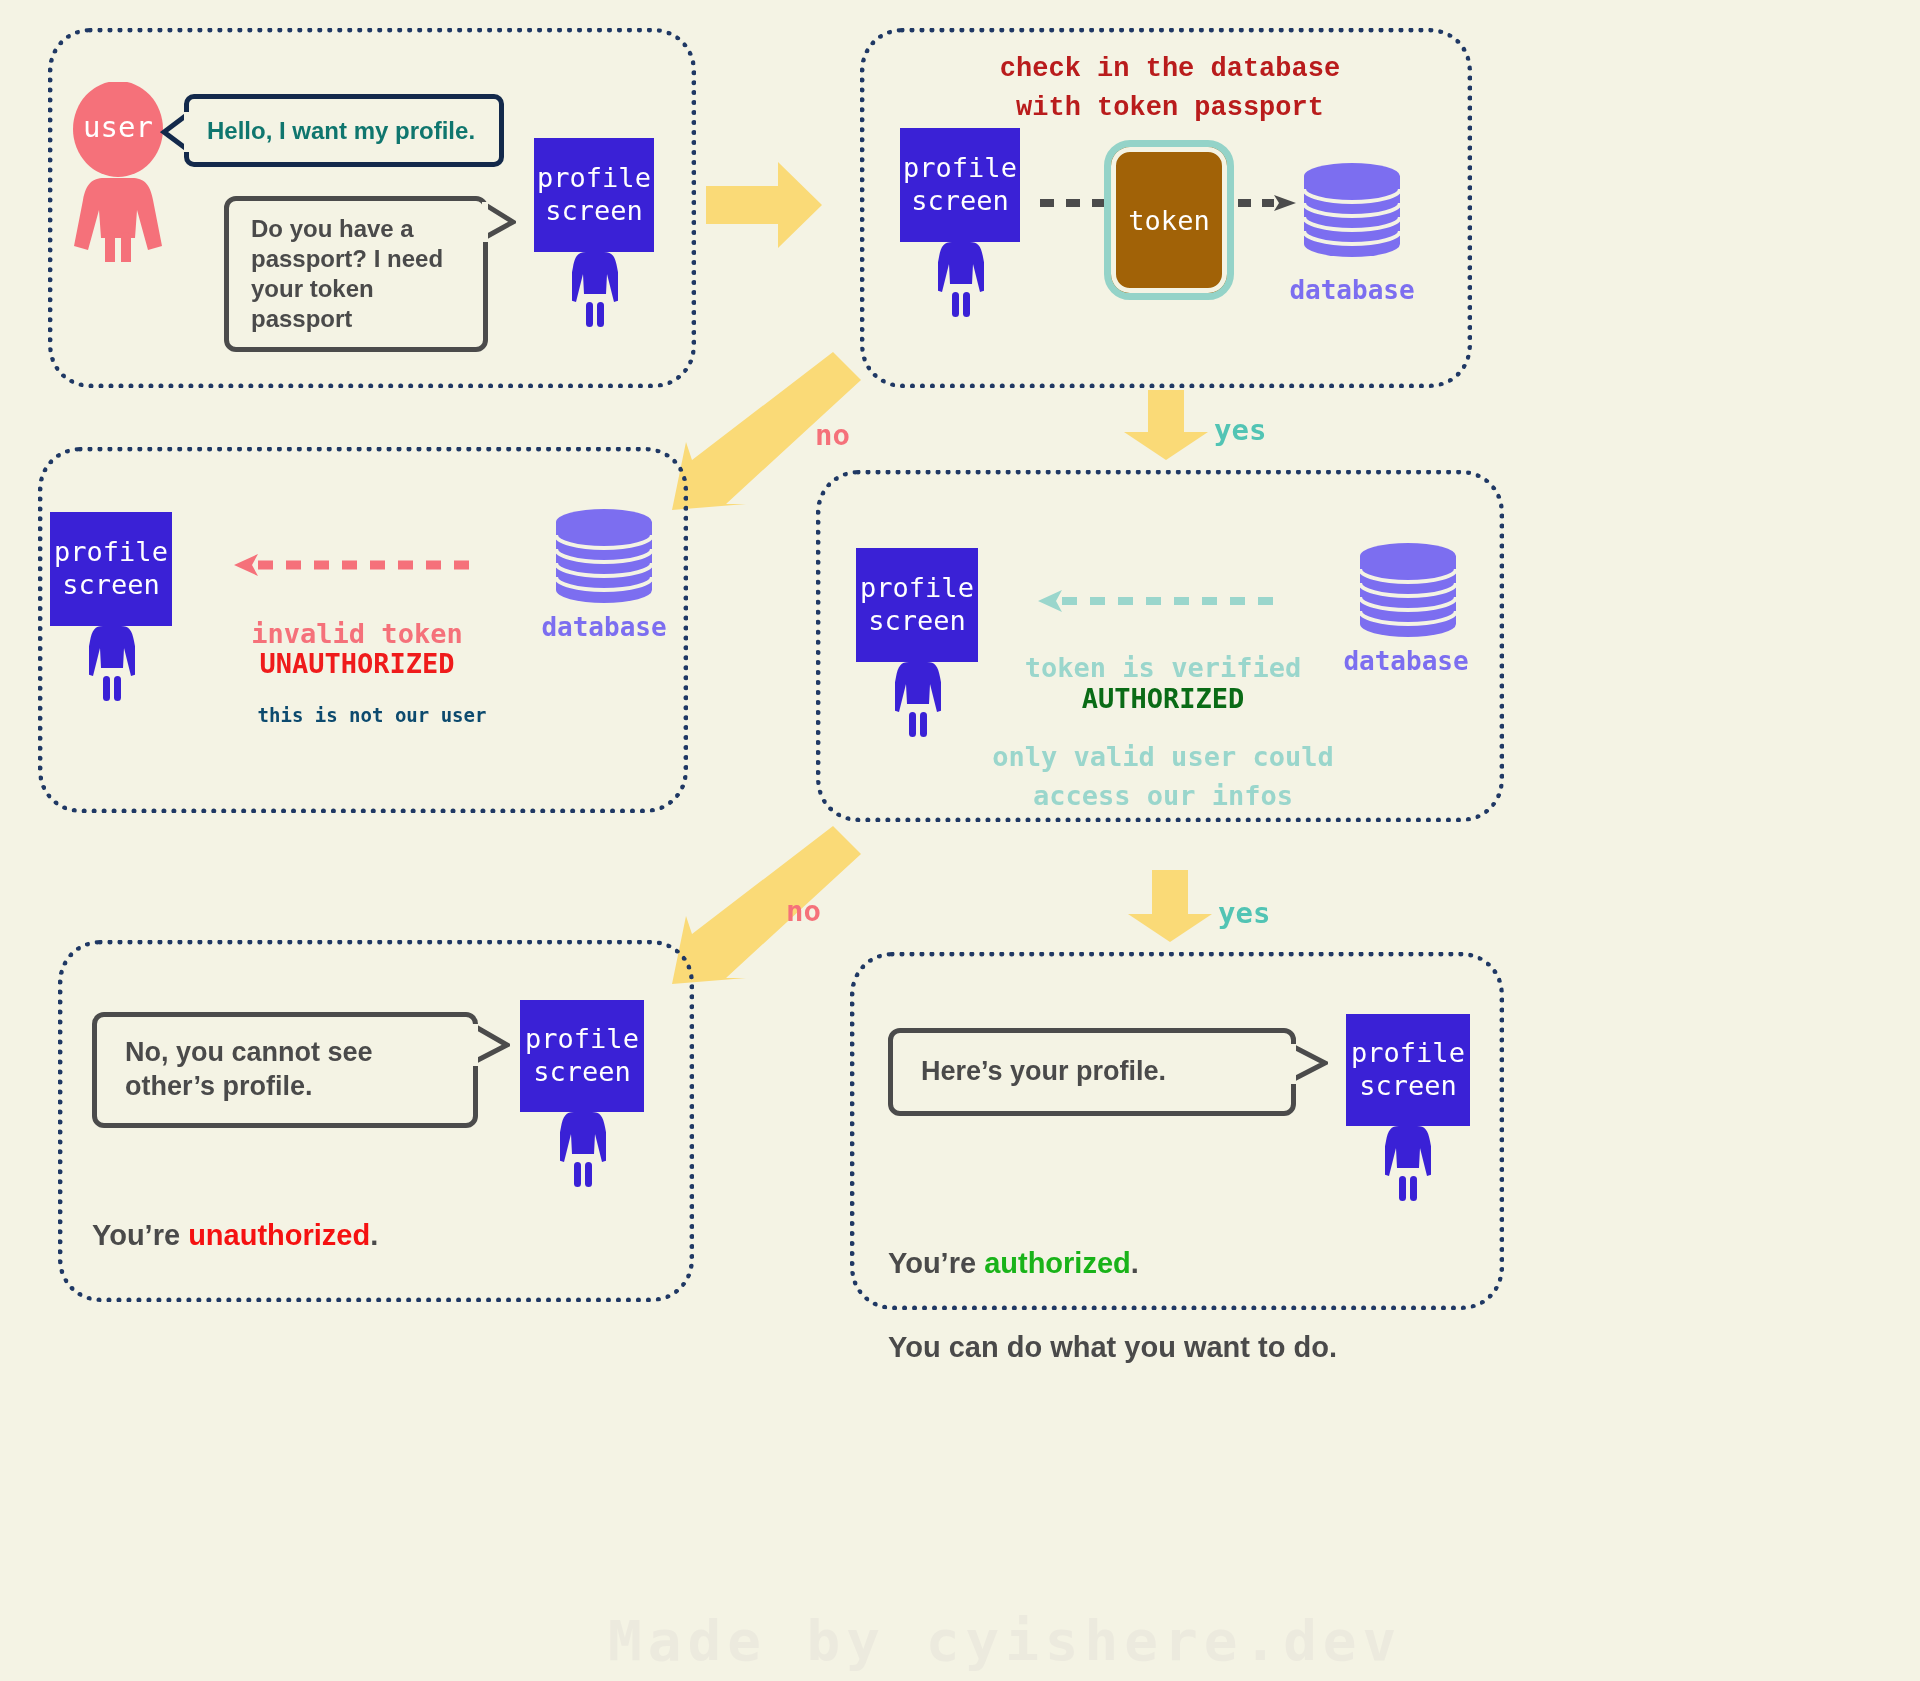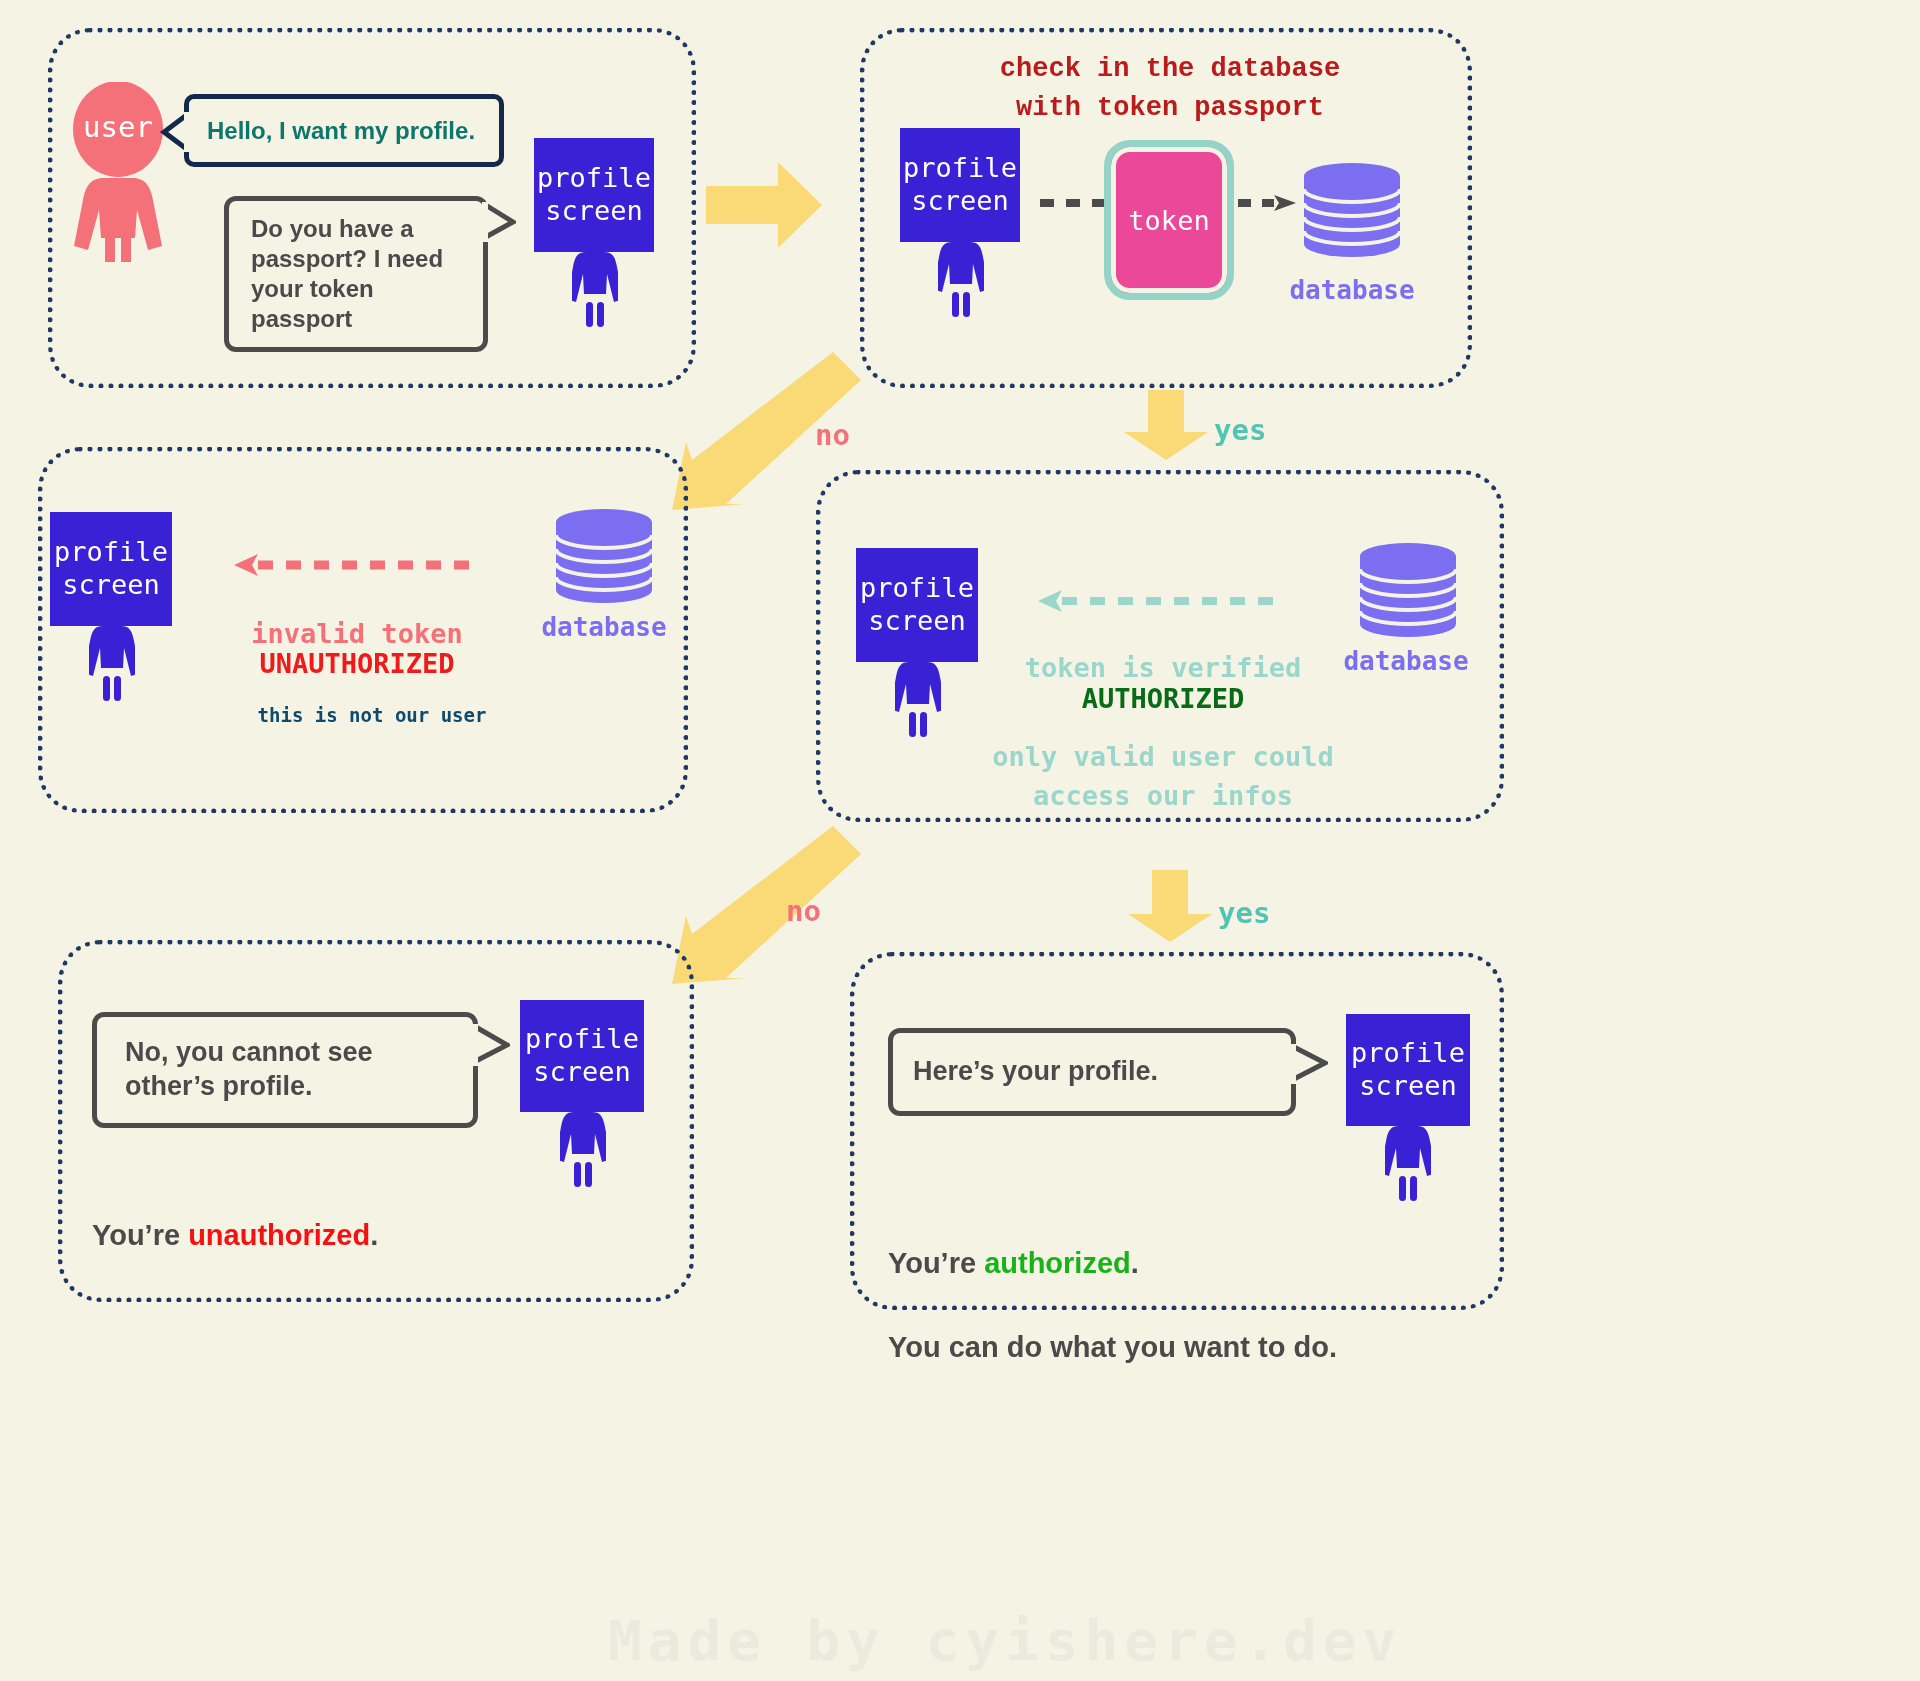--- a/index.html
+++ b/index.html
@@ -56,21 +56,21 @@
 
   .hdr{
     position:absolute;
     font-family:Liberation Mono, monospace;
     font-weight:bold;color:#b91c1c;font-size:27px;line-height:1.45;
     text-align:center;white-space:pre-line;
   }
 
   .tokenbox{
     position:absolute;
-    background:#ec4899;
+    background:#a16207;
     border:7px solid #94d3c8;
     border-radius:26px;
     box-shadow:inset 0 0 0 5px #f4f3e4;
     display:flex;align-items:center;justify-content:center;
     color:#ffffff;
     font-family:"DejaVu Sans Mono","Liberation Mono",monospace;
     font-size:27px;
     box-sizing:border-box;
   }
 
@@ -312,21 +312,21 @@
     <rect x="14" y="52" width="7" height="25" rx="3.5" fill="#3A21D6"></rect>
     <rect x="25" y="52" width="7" height="25" rx="3.5" fill="#3A21D6"></rect>
   </svg>
 
   <div class="para" style="left:92px;top:1172px;width:520px;">
     <span>You’re </span><span style="color:#f51111;">unauthorized</span><span>.</span>
   </div>
 
   <div class="panel" style="left:850px;top:952px;width:654px;height:358px;"></div>
 
-  <div class="bubble gray" style="left:888px;top:1028px;width:408px;height:88px;padding:0 20px;font-size:27px;">
+  <div class="bubble gray" style="left:888px;top:1028px;width:408px;height:88px;padding:0 28px;font-size:27px;">
     <span class="bubbletext">Here’s your profile.</span>
   </div>
   <svg class="tail" style="left:1290px;top:1038px;width:38px;height:50px;" viewBox="0 0 38 50">
     <path d="M2 8 L35 25 L2 42" fill="#f4f3e4" stroke="#4b4b4b" stroke-width="5" stroke-linejoin="miter"></path>
     <rect x="0" y="6" width="6" height="40" fill="#f4f3e4"></rect>
   </svg>
 
   <div class="screenbox" style="left:1346px;top:1014px;width:124px;height:112px;font-size:27px;">
     <span>profile</span>
     <span>screen</span>

